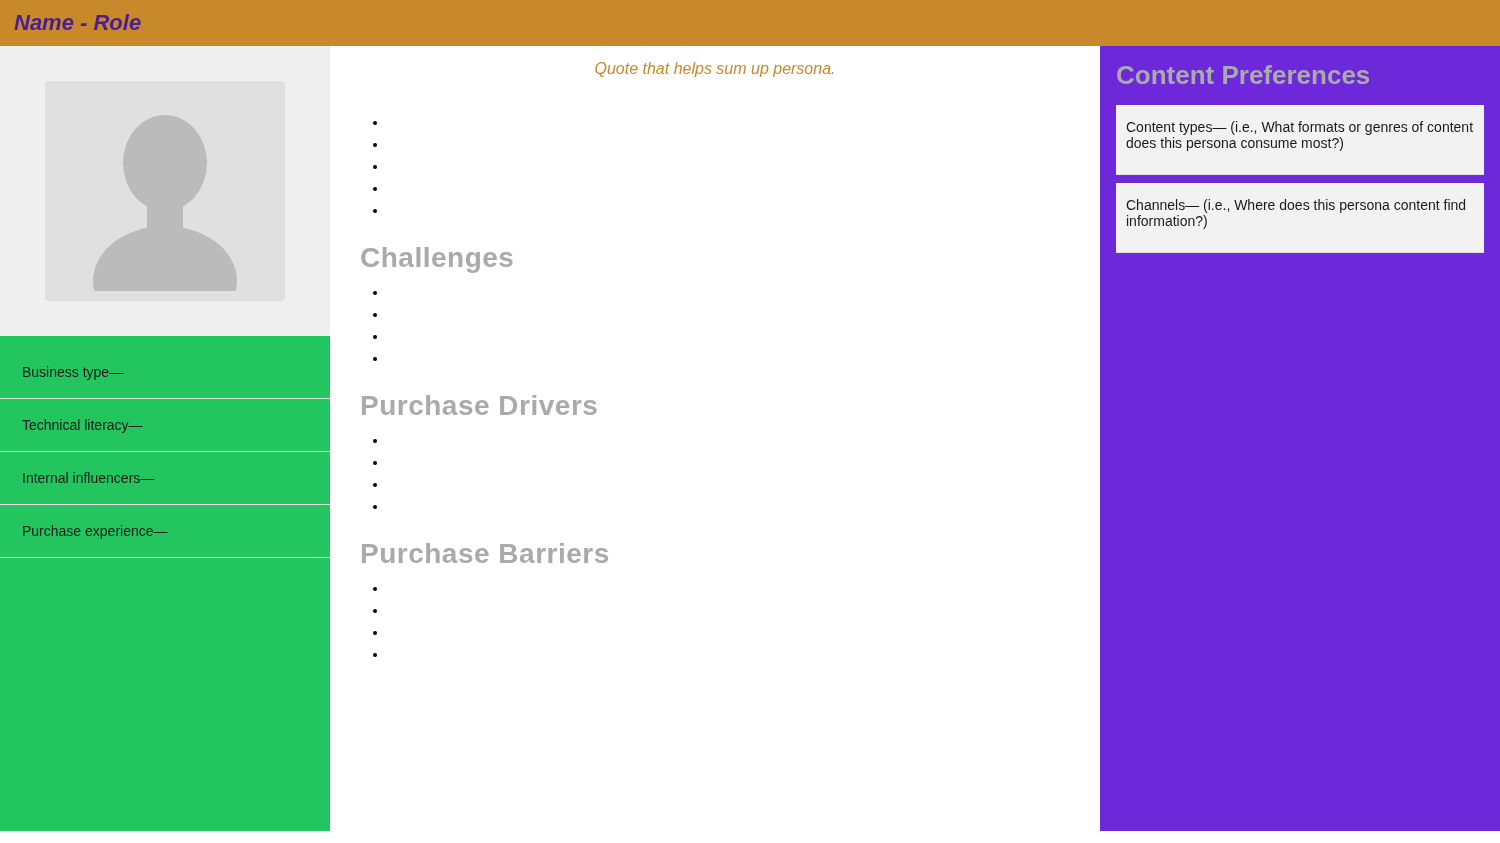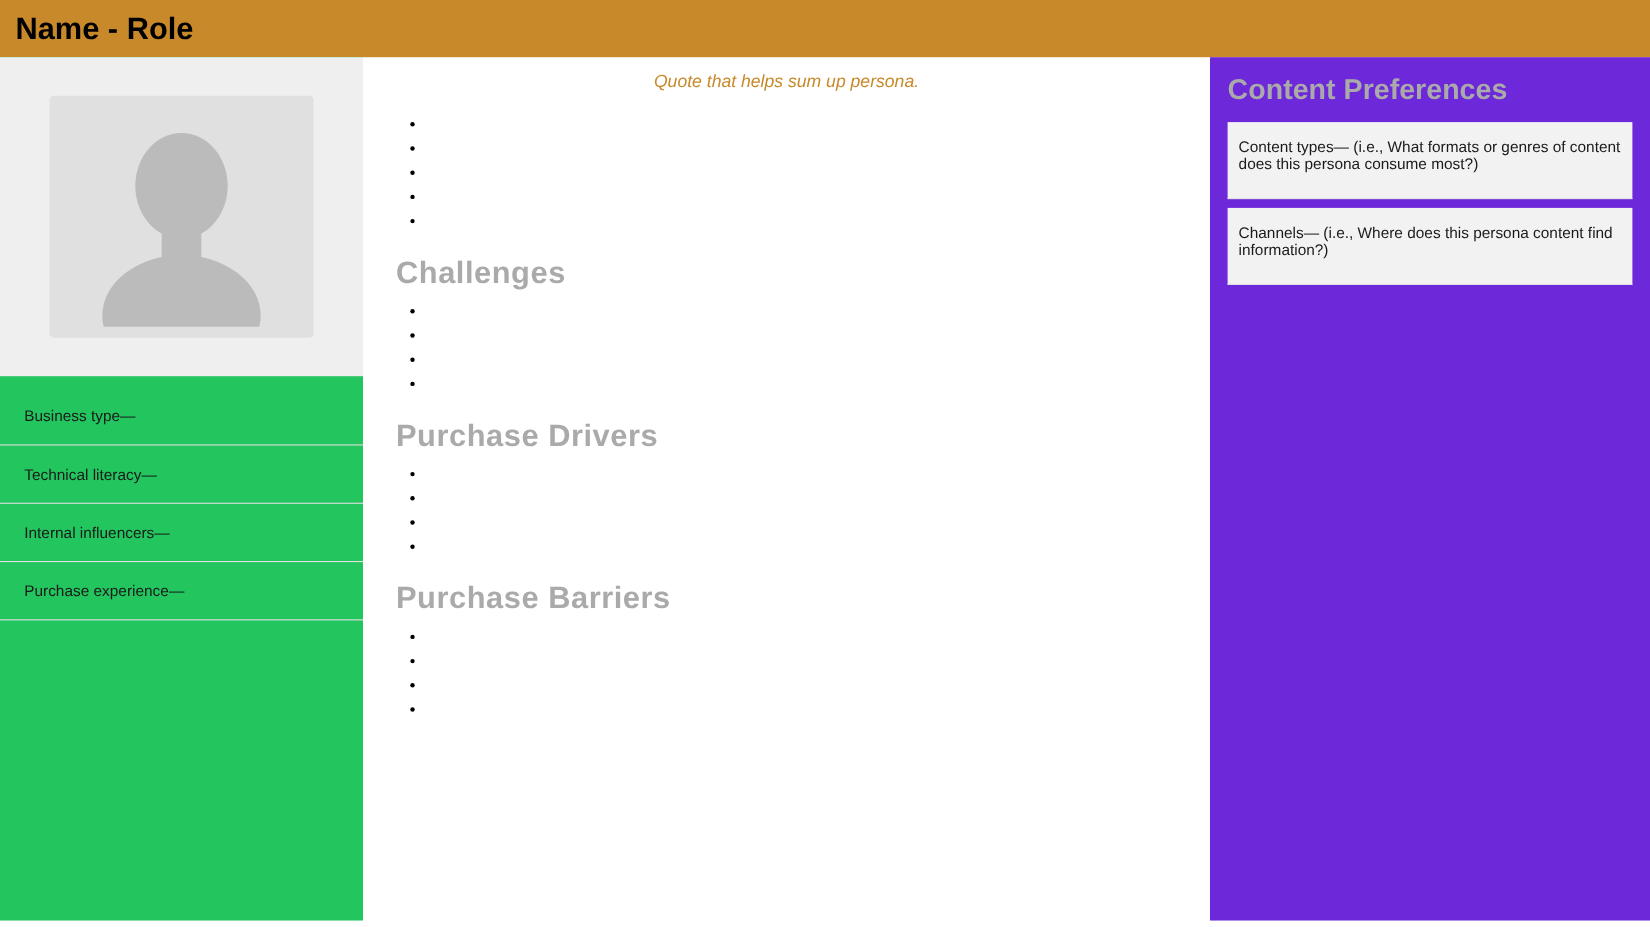--- a/index.html
+++ b/index.html
@@ -3,23 +3,24 @@
   <meta charset="utf-8">
   <style>
     * { box-sizing: border-box; margin: 0; padding: 0; }
     body { font-family: Arial, sans-serif; background: #fff; }
 
     .header {
       background-color: #c8892a;
       padding: 10px 14px;
     }
     .header h1 {
-      color: #000000;
-      font-size: 28px;
+      color: #4c1d95;
+      font-size: 22px;
       font-weight: bold;
+      font-style: italic;
     }
 
     .main-layout {
       display: flex;
       flex-direction: row;
       height: calc(843px - 58px);
     }
 
     
     .left-sidebar {
@@ -73,21 +74,21 @@
       flex: 1;
       padding: 14px 30px;
       overflow-y: auto;
     }
 
     .quote-text {
       color: #c8892a;
       font-style: italic;
       font-size: 16px;
       text-align: center;
-      margin-bottom: 20px;
+      margin-bottom: 36px;
     }
 
     .section-title {
       font-size: 28px;
       color: #aaa;
       font-weight: bold;
       margin-bottom: 10px;
       letter-spacing: 0.5px;
     }
 

